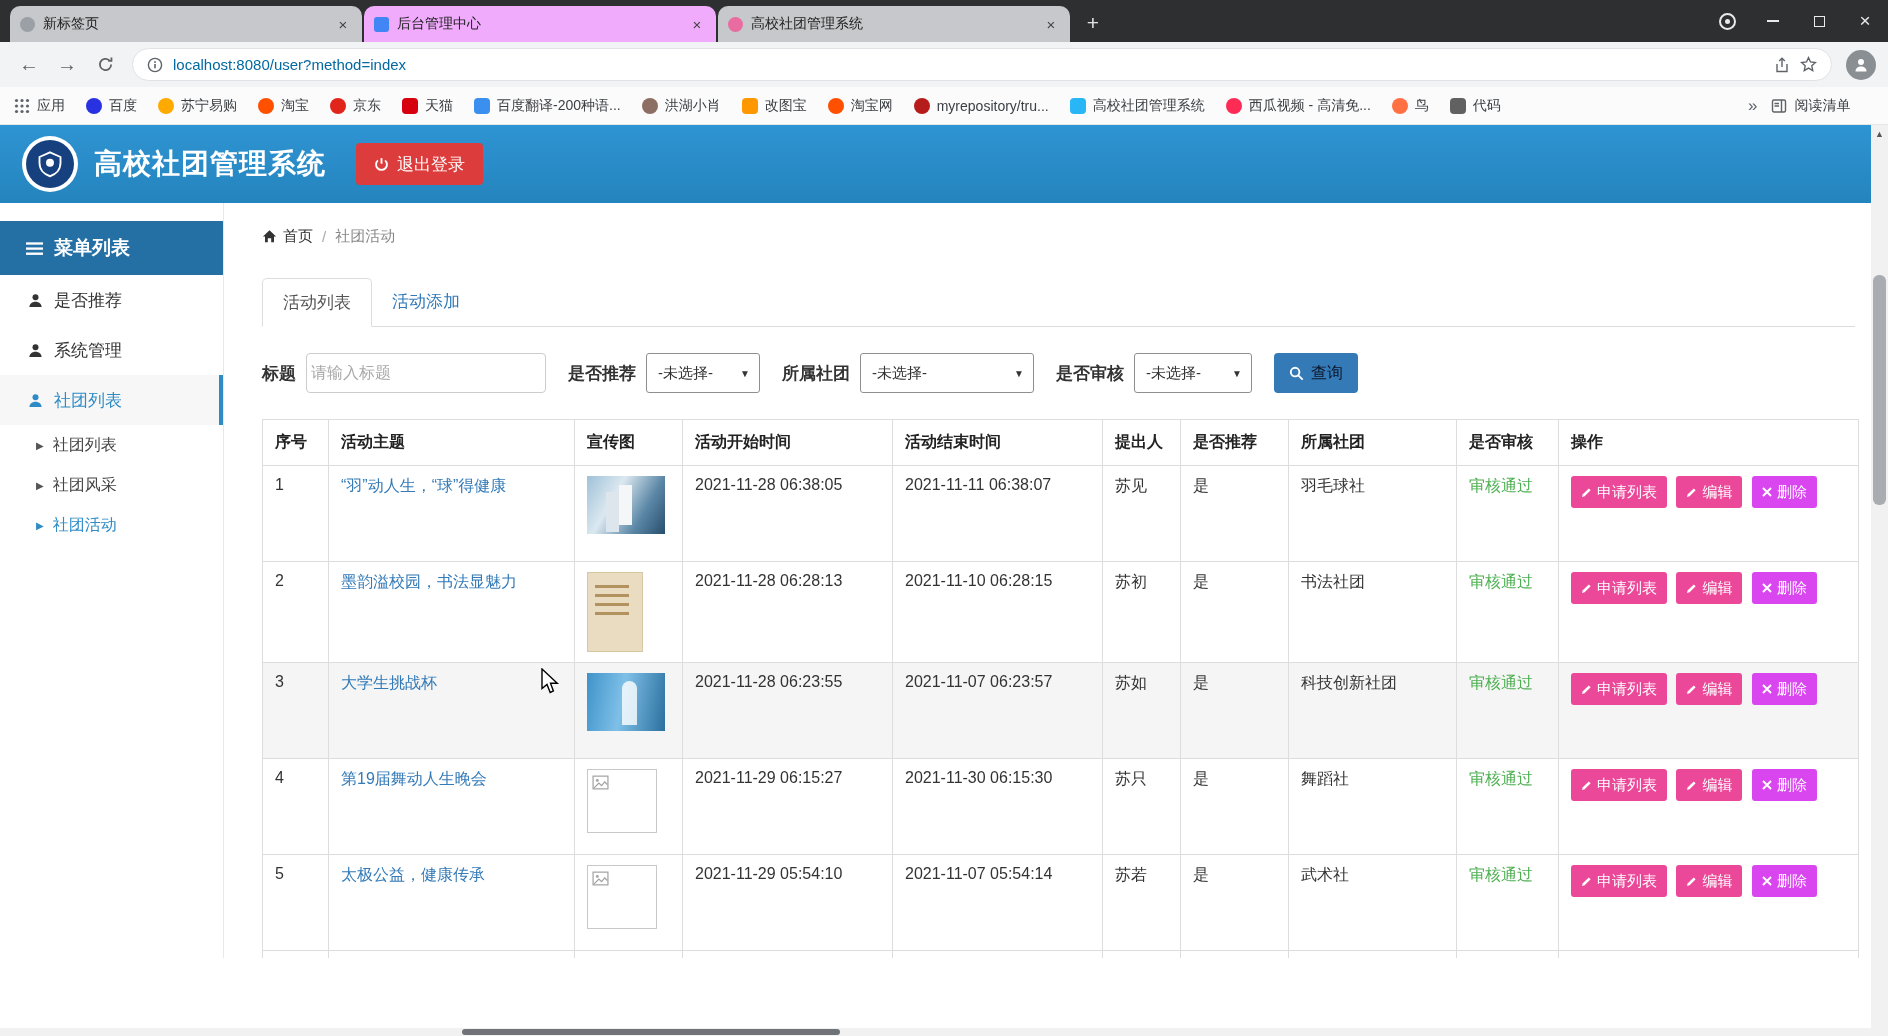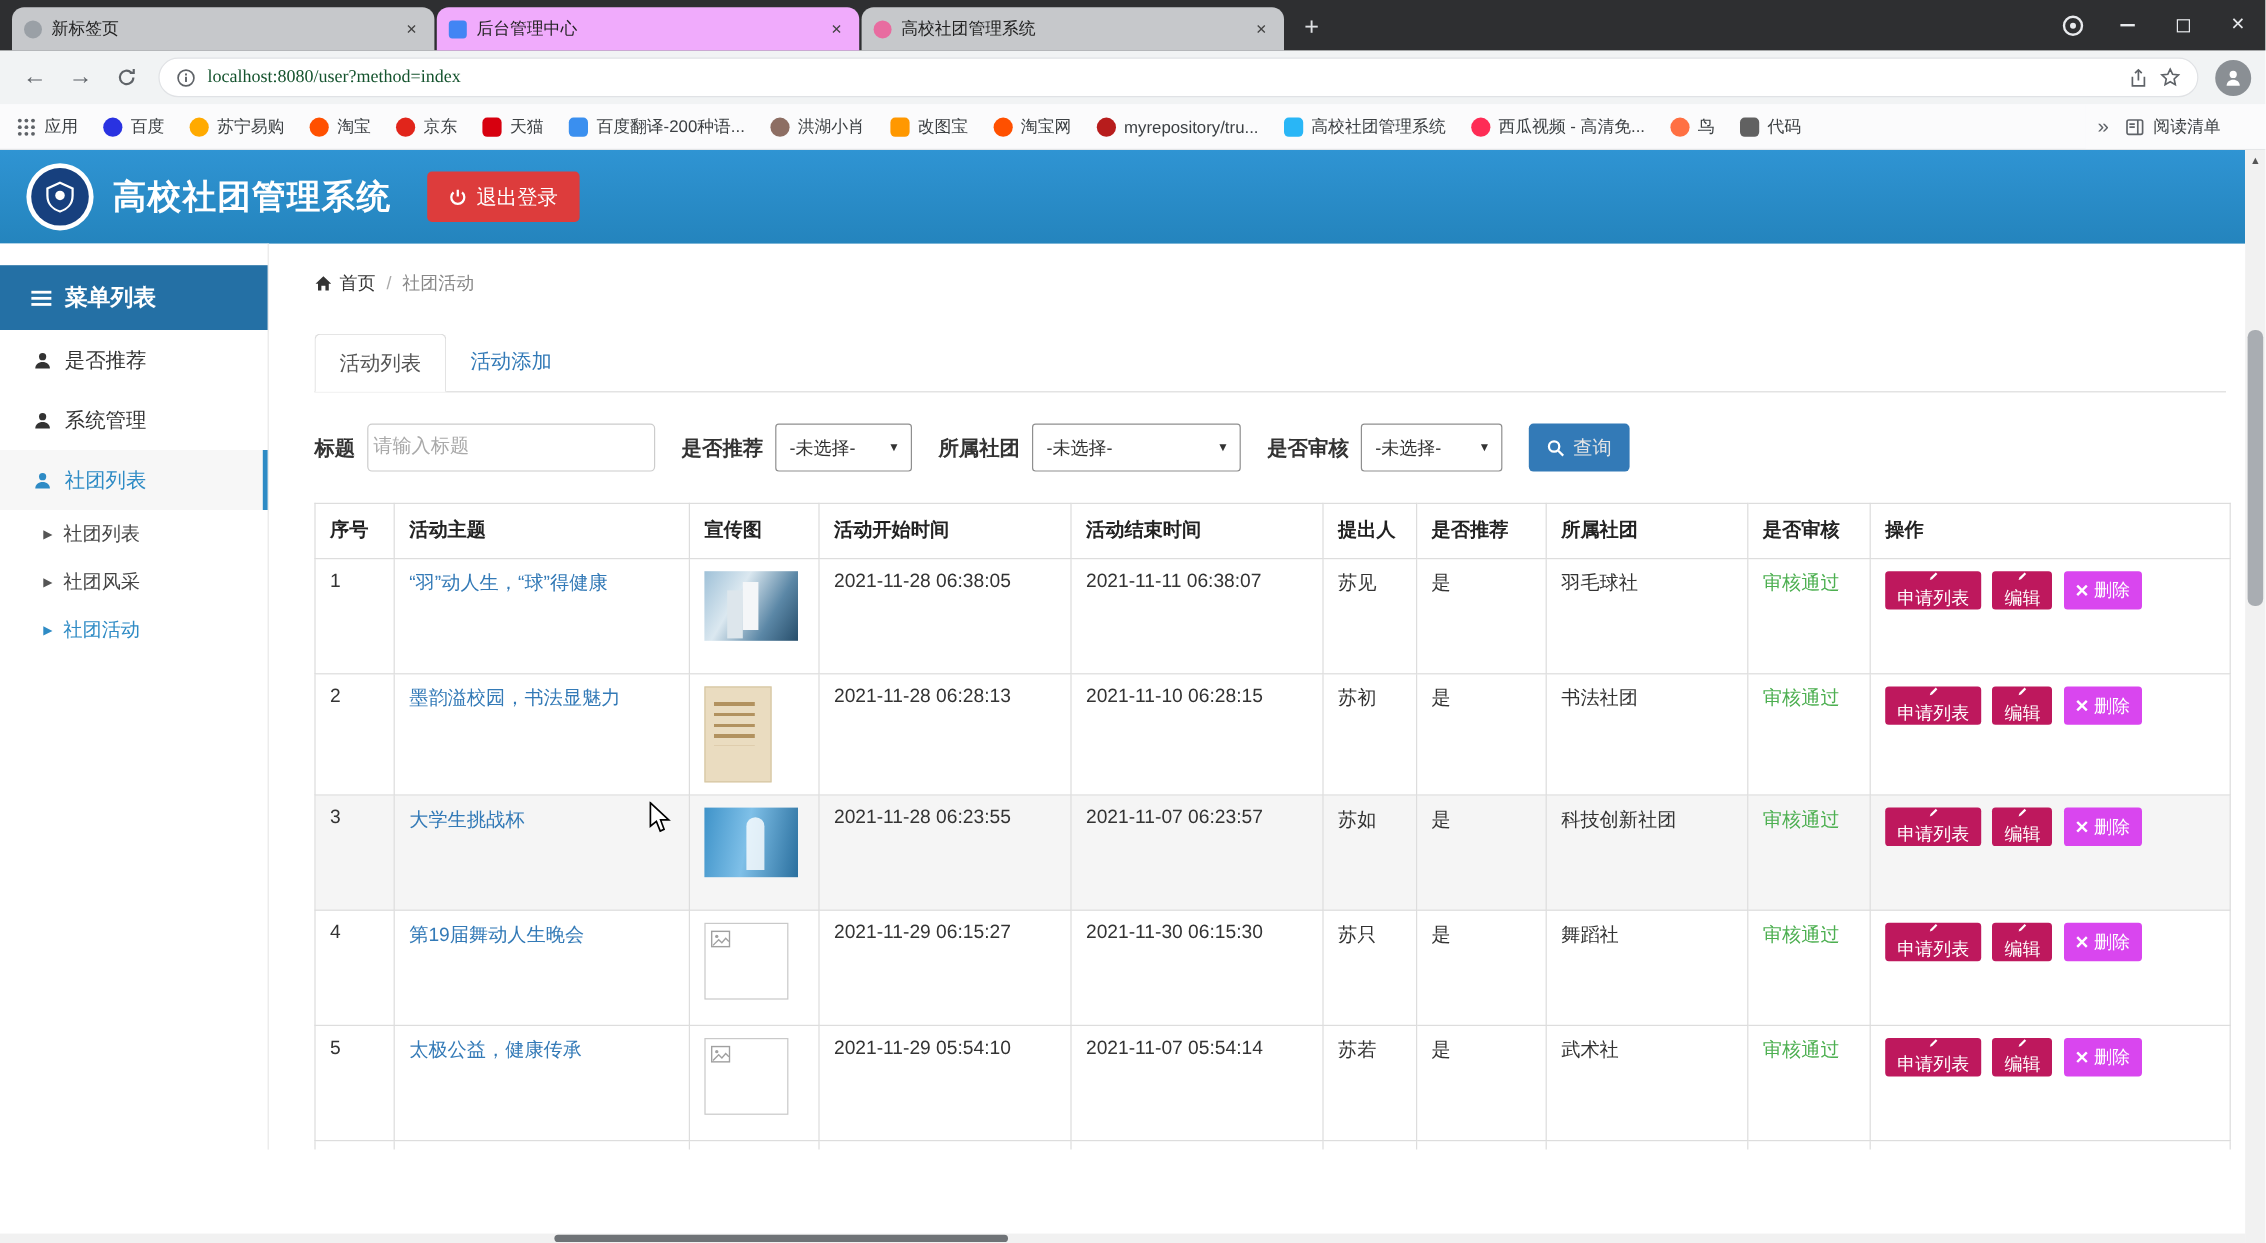--- a/index.html
+++ b/index.html
@@ -18,21 +18,21 @@
   .win-controls { position:absolute; right:0; top:0; height:42px; display:flex; align-items:center; }
   .win-btn { width:46px; height:42px; display:flex; align-items:center; justify-content:center; color:#e8eaed; font-size:15px; }
   .media-circle { width:17px; height:17px; border:2px solid #e8eaed; border-radius:50%; display:flex; align-items:center; justify-content:center; }
   .media-circle i { width:5px; height:5px; background:#e8eaed; border-radius:50%; }
   .max-box { width:11px; height:11px; border:1.5px solid #e8eaed; }
   .min-dash { width:12px; height:1.6px; background:#e8eaed; }
 
   .toolbar { height:45px; background:#f1f3f4; display:flex; align-items:center; padding:0 12px; gap:4px; }
   .nav-btn { width:34px; height:34px; border-radius:50%; display:flex; align-items:center; justify-content:center; color:#5f6368; font-size:20px; }
   .addr { flex:1; height:33px; background:#fff; border:1px solid #e0e2e5; border-radius:17px; display:flex; align-items:center; padding:0 14px; gap:10px; margin:0 6px; }
-  .addr-url { flex:1; font-size:15px; color:#14532d;font-family:Liberation Serif, serif; }
+  .addr-url { flex:1; font-size:15px; color:#0369a1; }
   .avatar { width:30px; height:30px; border-radius:50%; background:#8a8f94; display:flex; align-items:center; justify-content:center; margin-left:4px; }
 
   .bookmarks { height:38px; background:#fbfbfc; border-bottom:1px solid #e4e6e8; display:flex; align-items:center; padding:0 14px; gap:21px; position:relative; overflow:hidden; }
   .bm { display:flex; align-items:center; gap:7px; font-size:14px; color:#3c4043; white-space:nowrap; flex:0 0 auto; }
   .bm-dot { width:16px; height:16px; border-radius:50%; }
   .bm-sq { width:16px; height:16px; border-radius:4px; }
   .bm-right { position:absolute; right:0; top:0; height:38px; display:flex; align-items:center; gap:14px; padding-left:10px; background:#fbfbfc; width:150px; overflow:hidden; }
   .chev { color:#5f6368; font-size:17px; }
 
   
@@ -67,32 +67,32 @@
   .tab-item.link { color:#337ab7; }
 
   .filters { margin-top:26px; display:flex; align-items:center; }
   .flabel { font-weight:bold; font-size:17px; color:#333; margin-right:10px; }
   .flabel + * { margin-right:22px; }
   .finput { width:240px; height:40px; border:1px solid #ccc; border-radius:4px; padding:0 4px; font-size:16px; color:#333; outline:none; }
   .finput::placeholder { color:#a9a9a9; }
   .fselect { height:40px; border:1px solid #8f8f8f; border-radius:3px; background:#fff; display:flex; align-items:center; justify-content:space-between; padding:0 9px 0 11px; font-size:15px; color:#333; }
   .fselect .arrow { font-size:10px; color:#333; margin-left:10px; }
   .w1 { width:114px; } .w2 { width:174px; } .w3 { width:118px; }
-  .search-btn { background:#337ab7; color:#e5e5e5; border:none; border-radius:4px; height:40px; padding:0 15px; font-size:16px; display:flex; align-items:center; gap:7px; }
+  .search-btn { background:#337ab7; color:#0f172a; border:none; border-radius:4px; height:40px; padding:0 15px; font-size:16px; display:flex; align-items:center; gap:7px; }
 
   table.grid { margin-top:26px; border-collapse:collapse; table-layout:fixed; width:1596px; font-size:16px; }
   .grid th, .grid td { border:1px solid #ddd; padding:10px 12px; text-align:left; vertical-align:top; }
   .grid th { font-weight:bold; height:46px; vertical-align:middle; color:#222; }
   .grid td { height:96px; }
   .grid tr.hl td { background:#f5f5f5; }
   .grid a { color:#337ab7; text-decoration:none; }
   .green { color:#4caf50; }
   .ops { white-space:nowrap; }
   .btn { display:inline-flex; align-items:center; gap:5px; border:none; border-radius:3px; height:32px; padding:0 10px; font-size:15px; color:#fff; margin-right:5px; vertical-align:top; }
-  .btn-p { background:#be185d;flex-direction:column; }
+  .btn-p { background:#ec4899; }
   .btn-d { background:#d946ef;align-items:center; }
 
   .thumb1 { width:78px; height:58px; background:linear-gradient(120deg,#9fc1d8 0%,#dbe8f0 35%,#5b87a6 70%,#274e6b 100%); position:relative; overflow:hidden; }
   .thumb1::after { content:""; position:absolute; left:32px; top:9px; width:13px; height:40px; background:#f4f6f8; box-shadow:-13px 7px 0 #dde6ec; }
   .thumb2 { width:56px; height:80px; background:#eadcc0; border:1px solid #d6c7a4; position:relative; }
   .thumb2::before { content:""; position:absolute; left:7px; top:12px; width:34px; height:36px; background:repeating-linear-gradient(180deg,#b2925f 0 3px,transparent 3px 9px); }
   .thumb3 { width:78px; height:58px; background:linear-gradient(100deg,#3f93c9 0%,#7fc0e8 45%,#2a6f9e 100%); position:relative; overflow:hidden; }
   .thumb3::after { content:""; position:absolute; left:35px; top:8px; width:15px; height:44px; background:rgba(255,255,255,.8); border-radius:8px 8px 0 0; }
   .thumb-broken { width:70px; height:64px; background:#fff; border:1px solid #c9c9c9; padding:4px; }
 

